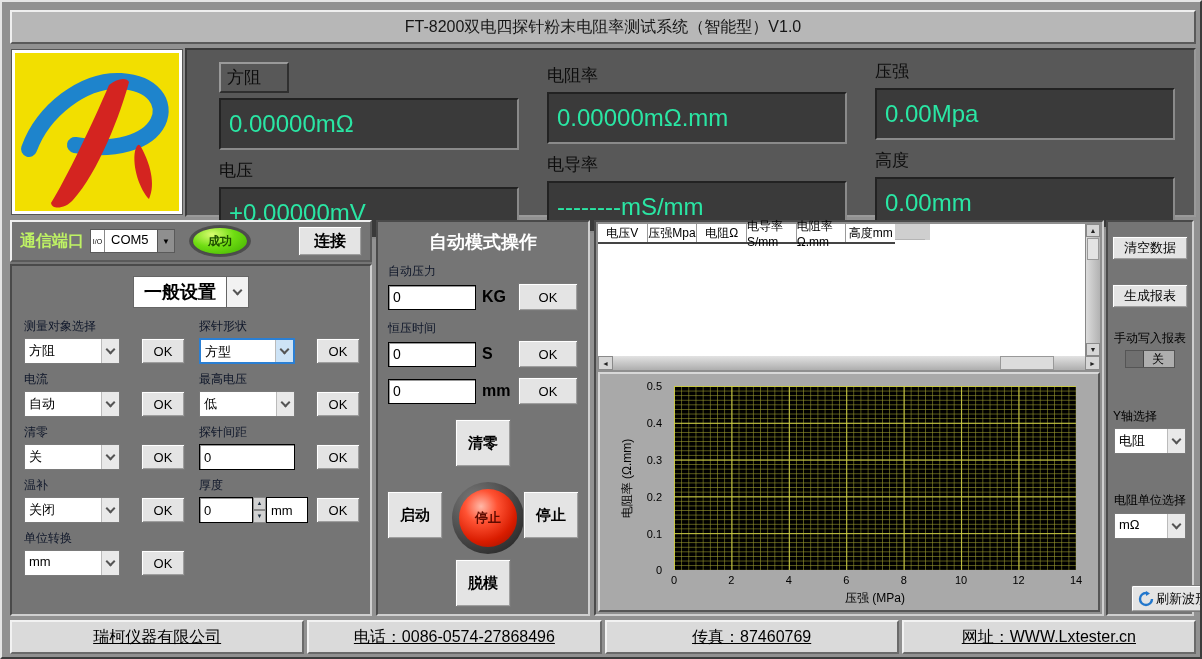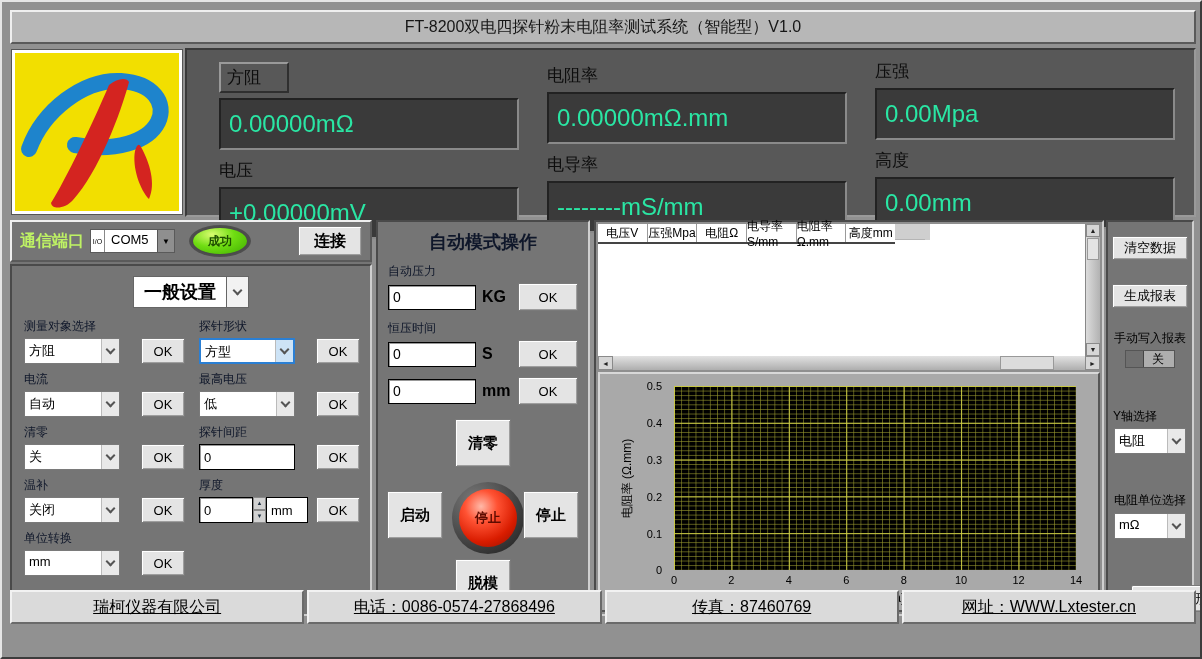--- a/index.html
+++ b/index.html
@@ -75,21 +75,21 @@
               font-size:13px; padding:0 4px; background:#fff; color:#000; font-family:inherit; }
   .spin { display:flex; flex-direction:column; width:13px; height:26px; }
   .spin span { flex:1; background:#d2d2d2; border:1px solid #8a8a8a; font-size:6px; line-height:11px;
                text-align:center; color:#234; cursor:pointer; }
   .unitbox { width:42px; height:26px; background:#fff; border:1px solid #000; font-size:13px;
              display:flex; align-items:center; padding:0 4px; color:#000; }
 
   
   .midpanel { position:absolute; left:374px; top:218px; width:214px; height:396px; background:#757575;
               border:2px solid; border-color:#4a4a4a #cfcfcf #cfcfcf #4a4a4a; }
-  .mp-title { text-align:center; font-size:18px; font-weight:bold; color:#0f172a; margin-top:8px; }
+  .mp-title { text-align:center; font-size:18px; font-weight:bold; color:#ffffff; margin-top:8px; }
   .mp-field { padding:0 10px; margin-top:9px; }
   .mp-row { display:flex; align-items:center; margin-top:3px; }
   .mp-input { width:88px; height:25px; border:1px solid #000; box-shadow:inset 1px 1px 0 #999;
               font-size:14px; padding:0 4px; background:#fff; color:#000; font-family:inherit; }
   .mp-unit { font-size:16px; font-weight:bold; color:#000; margin-left:6px; }
   .mp-ok { width:60px; height:28px; font-size:13px; margin-left:auto; }
   .crosswrap { position:relative; height:190px; margin-top:14px; }
   .sqbtn { position:absolute; width:56px; height:48px; font-size:15px; font-weight:600; }
   .ringbtn { position:absolute; left:74px; top:63px; width:72px; height:72px; border-radius:50%;
              background:radial-gradient(circle at 30% 25%, #777, #2e2e2e 80%);
@@ -146,21 +146,21 @@
   .rc-label.left { text-align:left; width:74px; }
   .toggle { width:50px; height:18px; background:#aeaeae; border:1px solid #555; position:relative;
             display:flex; align-items:center; justify-content:flex-end; padding-right:10px;
             font-size:12px; color:#000; cursor:pointer; }
   .thumbt { position:absolute; left:0; top:0; width:18px; height:16px; background:#6f6f6f;
             border-right:1px solid #444; }
   .rc-dd { width:72px; }
   .refreshbtn { width:84px; height:27px; font-size:13px; gap:2px; border-radius:2px; }
 
   
-  .footer { position:absolute; left:8px; top:588px; width:1186px; height:34px; display:flex; gap:3px; }
+  .footer { position:absolute; left:8px; top:618px; width:1186px; height:34px; display:flex; gap:3px; }
   .fcell { flex:1; background:#dadada; border:2px solid; border-color:#f2f2f2 #6a6a6a #6a6a6a #f2f2f2;
            display:flex; align-items:center; justify-content:center; font-size:16px; color:#000;
            text-decoration:underline; }
 </style>
 </head>
 <body>
 
 <div id="app">
 
   <div class="titlebar raised">

